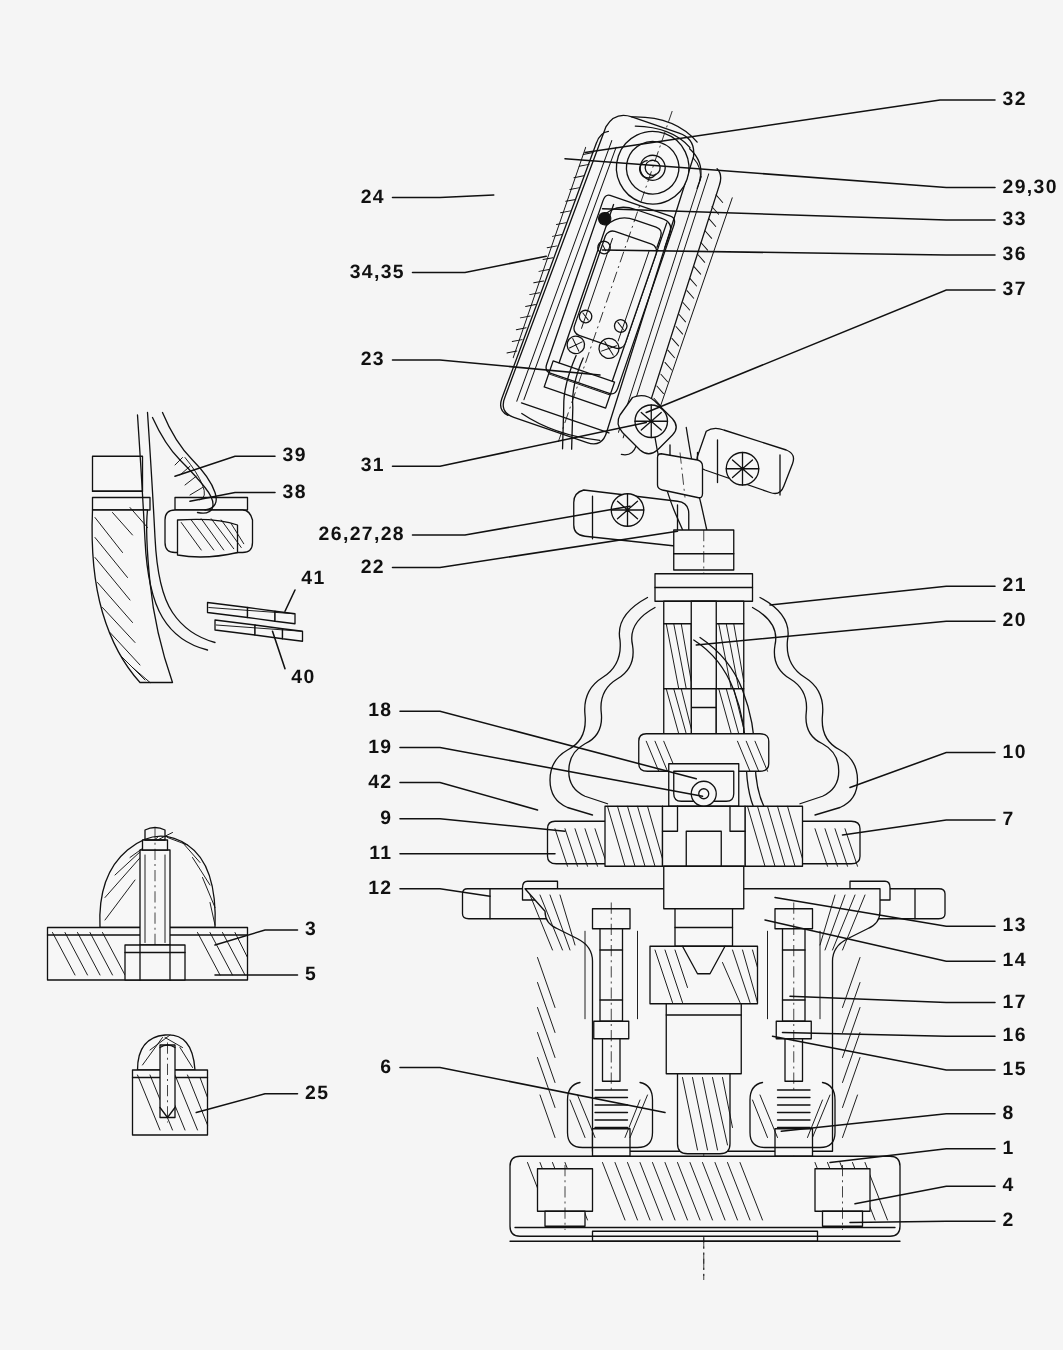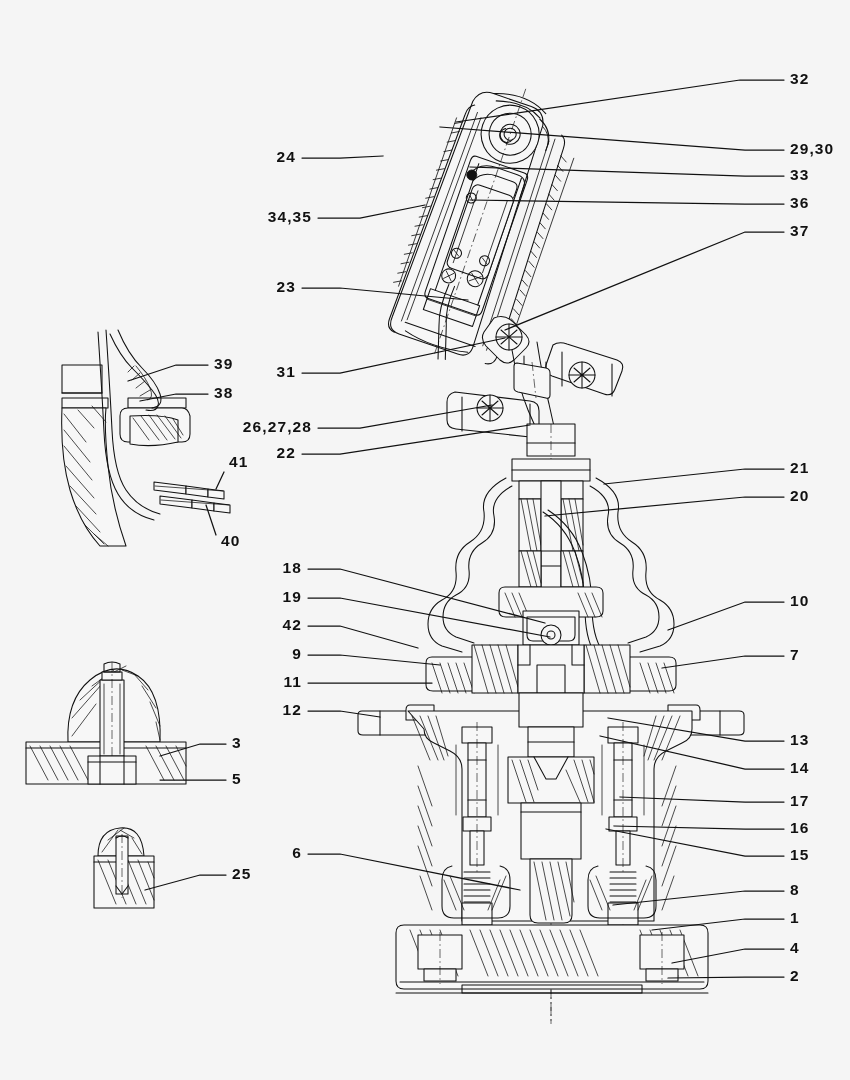--- a/index.html
+++ b/index.html
@@ -3,21 +3,21 @@
 <meta charset="utf-8">
 <style>
   html,body{margin:0;padding:0;}
   body{
     width:850px;height:1080px;
     background:#f5f5f5;
     font-family:"Liberation Sans", sans-serif;
     overflow:hidden;
     position:relative;
   }
-  #sheet{position:absolute;left:0;top:0;width:820px;height:1080px;}
+  #sheet{position:absolute;left:0;top:0;width:820px;height:1080px;padding-left:12px;}
   svg{display:block;}
   .cl{fill:none;stroke:#111;stroke-width:1.05;stroke-linecap:round;stroke-linejoin:round;}
   .cl-thin{fill:none;stroke:#111;stroke-width:0.75;stroke-linecap:round;stroke-linejoin:round;}
   .fillw{fill:#f7f7f7;stroke:#111;stroke-width:1.05;stroke-linejoin:round;}
   .fillk{fill:#111;stroke:#111;stroke-width:0.8;}
   .center{fill:none;stroke:#111;stroke-width:0.62;stroke-dasharray:9 3.2 1.6 3.2;}
   .leader{fill:none;stroke:#111;stroke-width:1.25;stroke-linecap:round;}
   .lbl{font-family:"Liberation Sans", sans-serif;font-size:15.5px;fill:#111;letter-spacing:1.1px;font-weight:600;}
   .lbl.r{text-anchor:start;}
   .lbl.l{text-anchor:end;}

